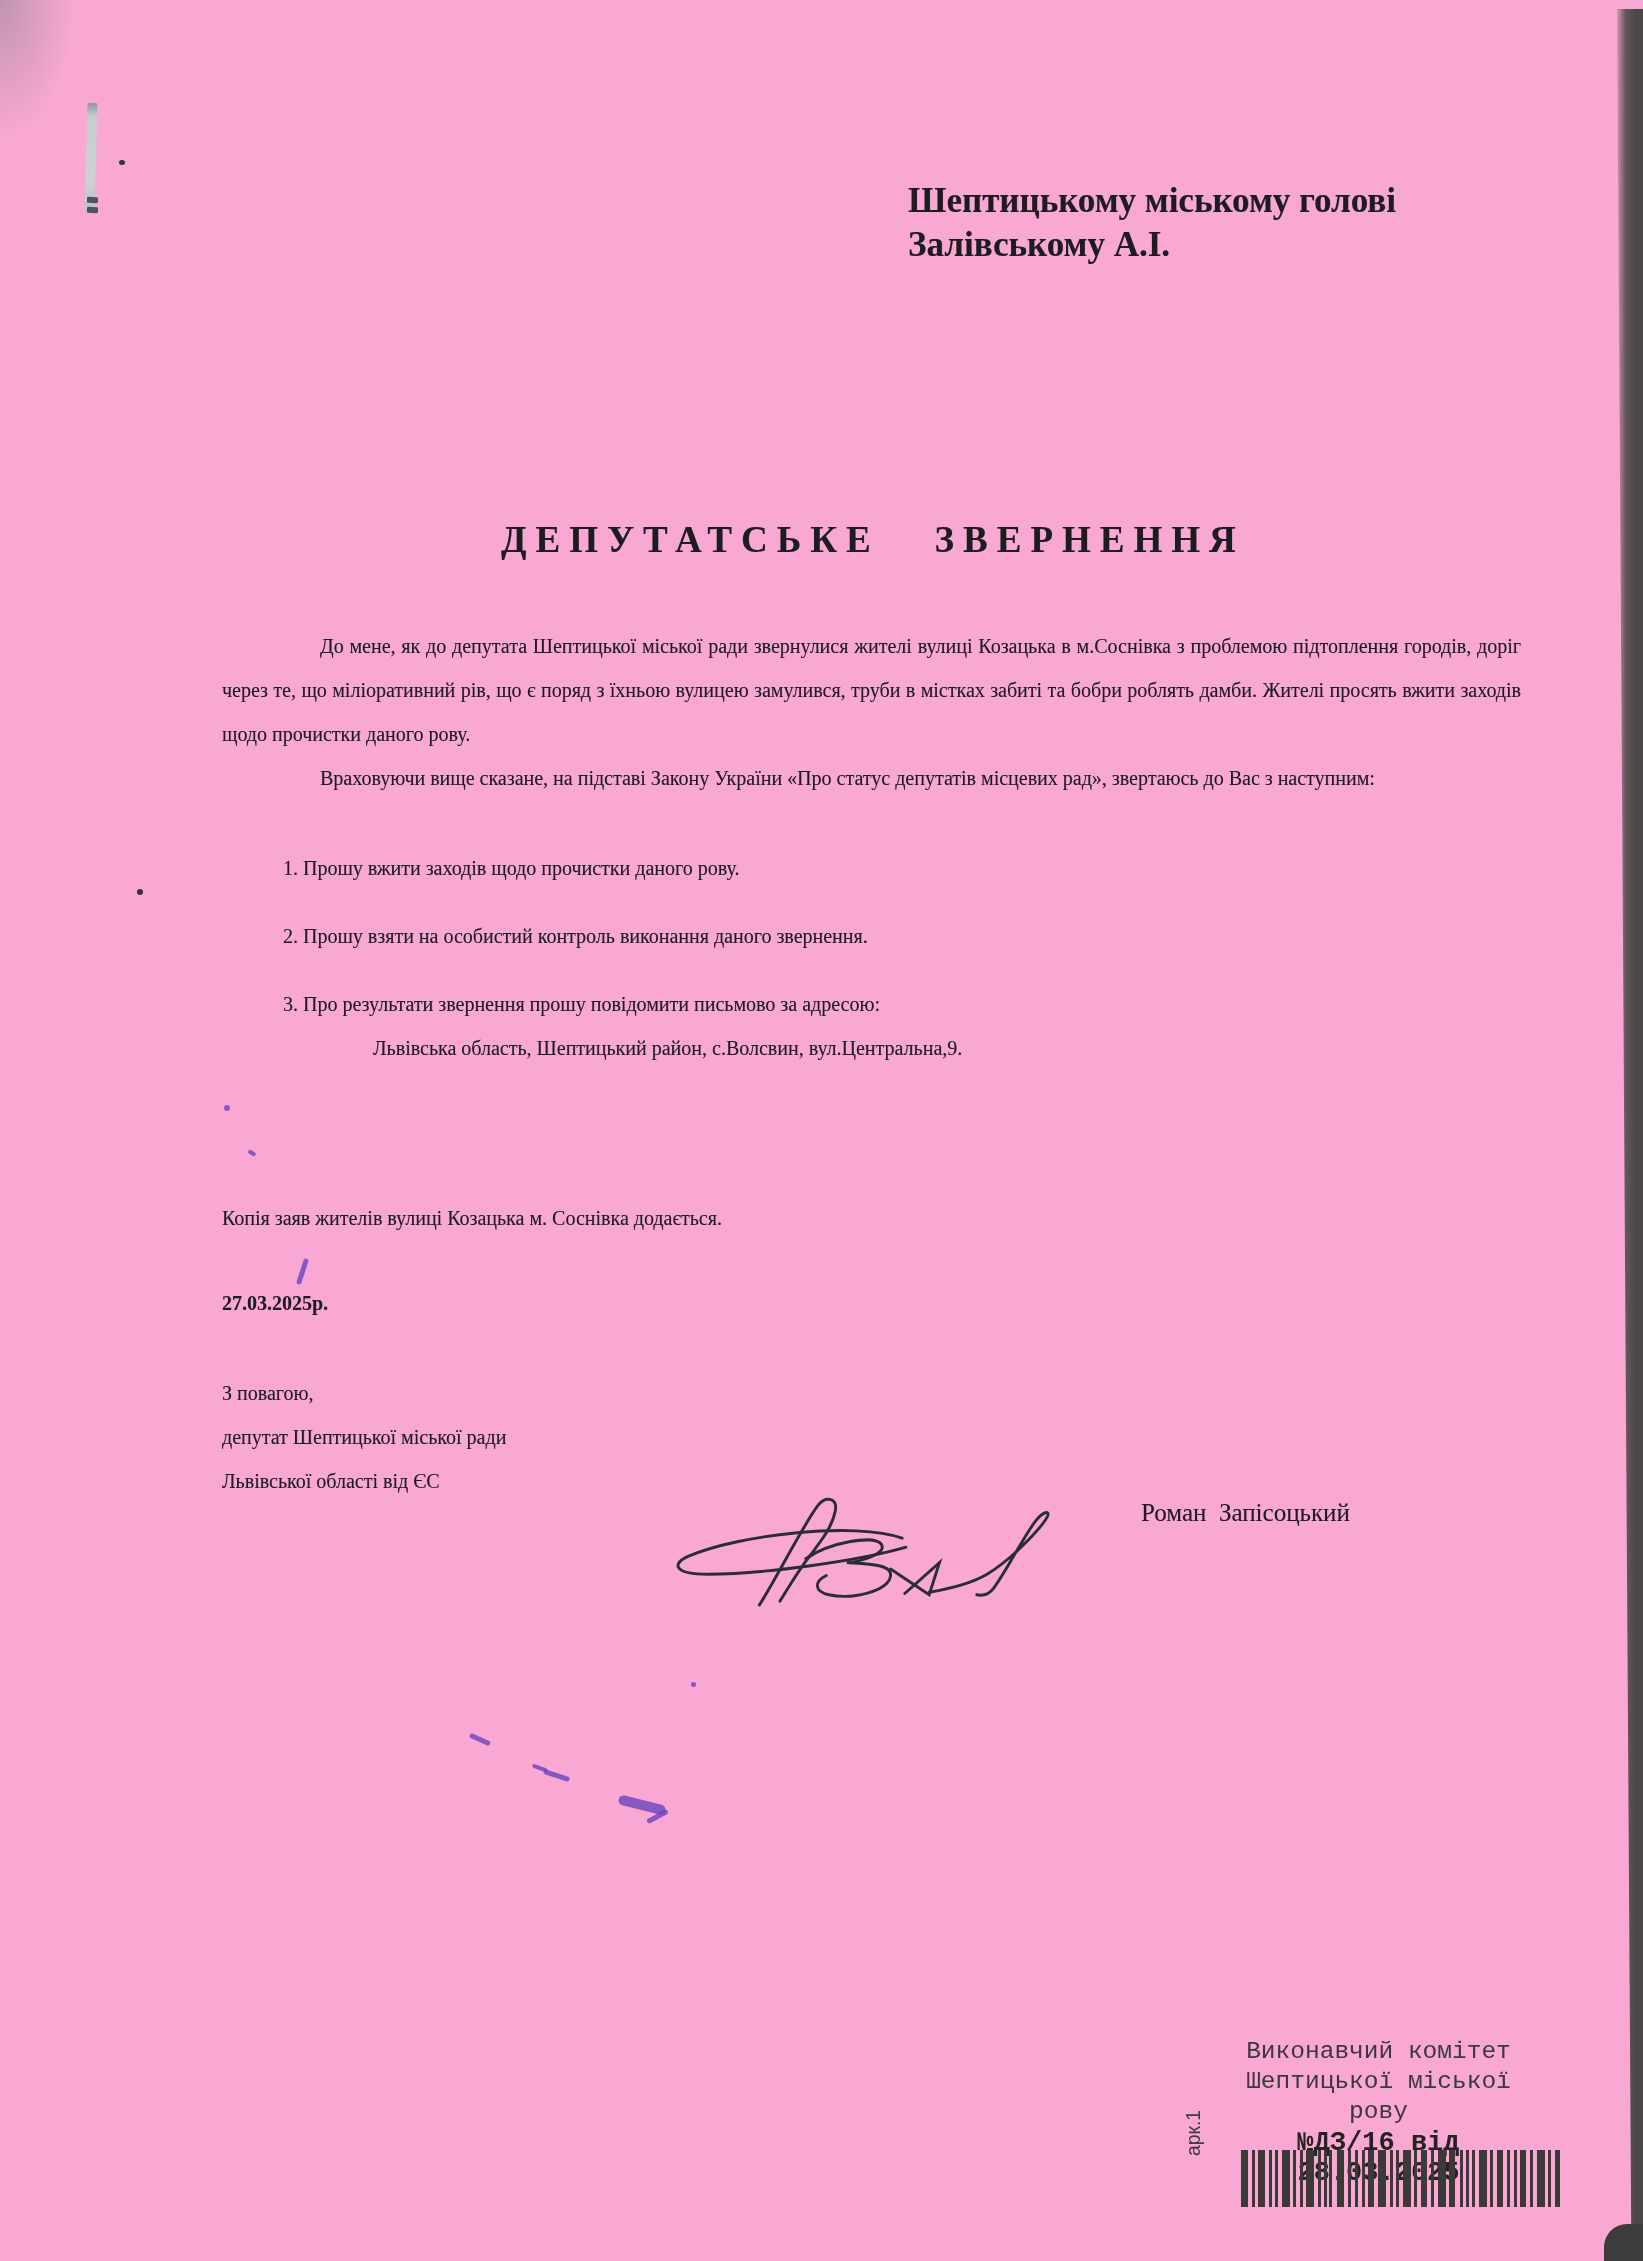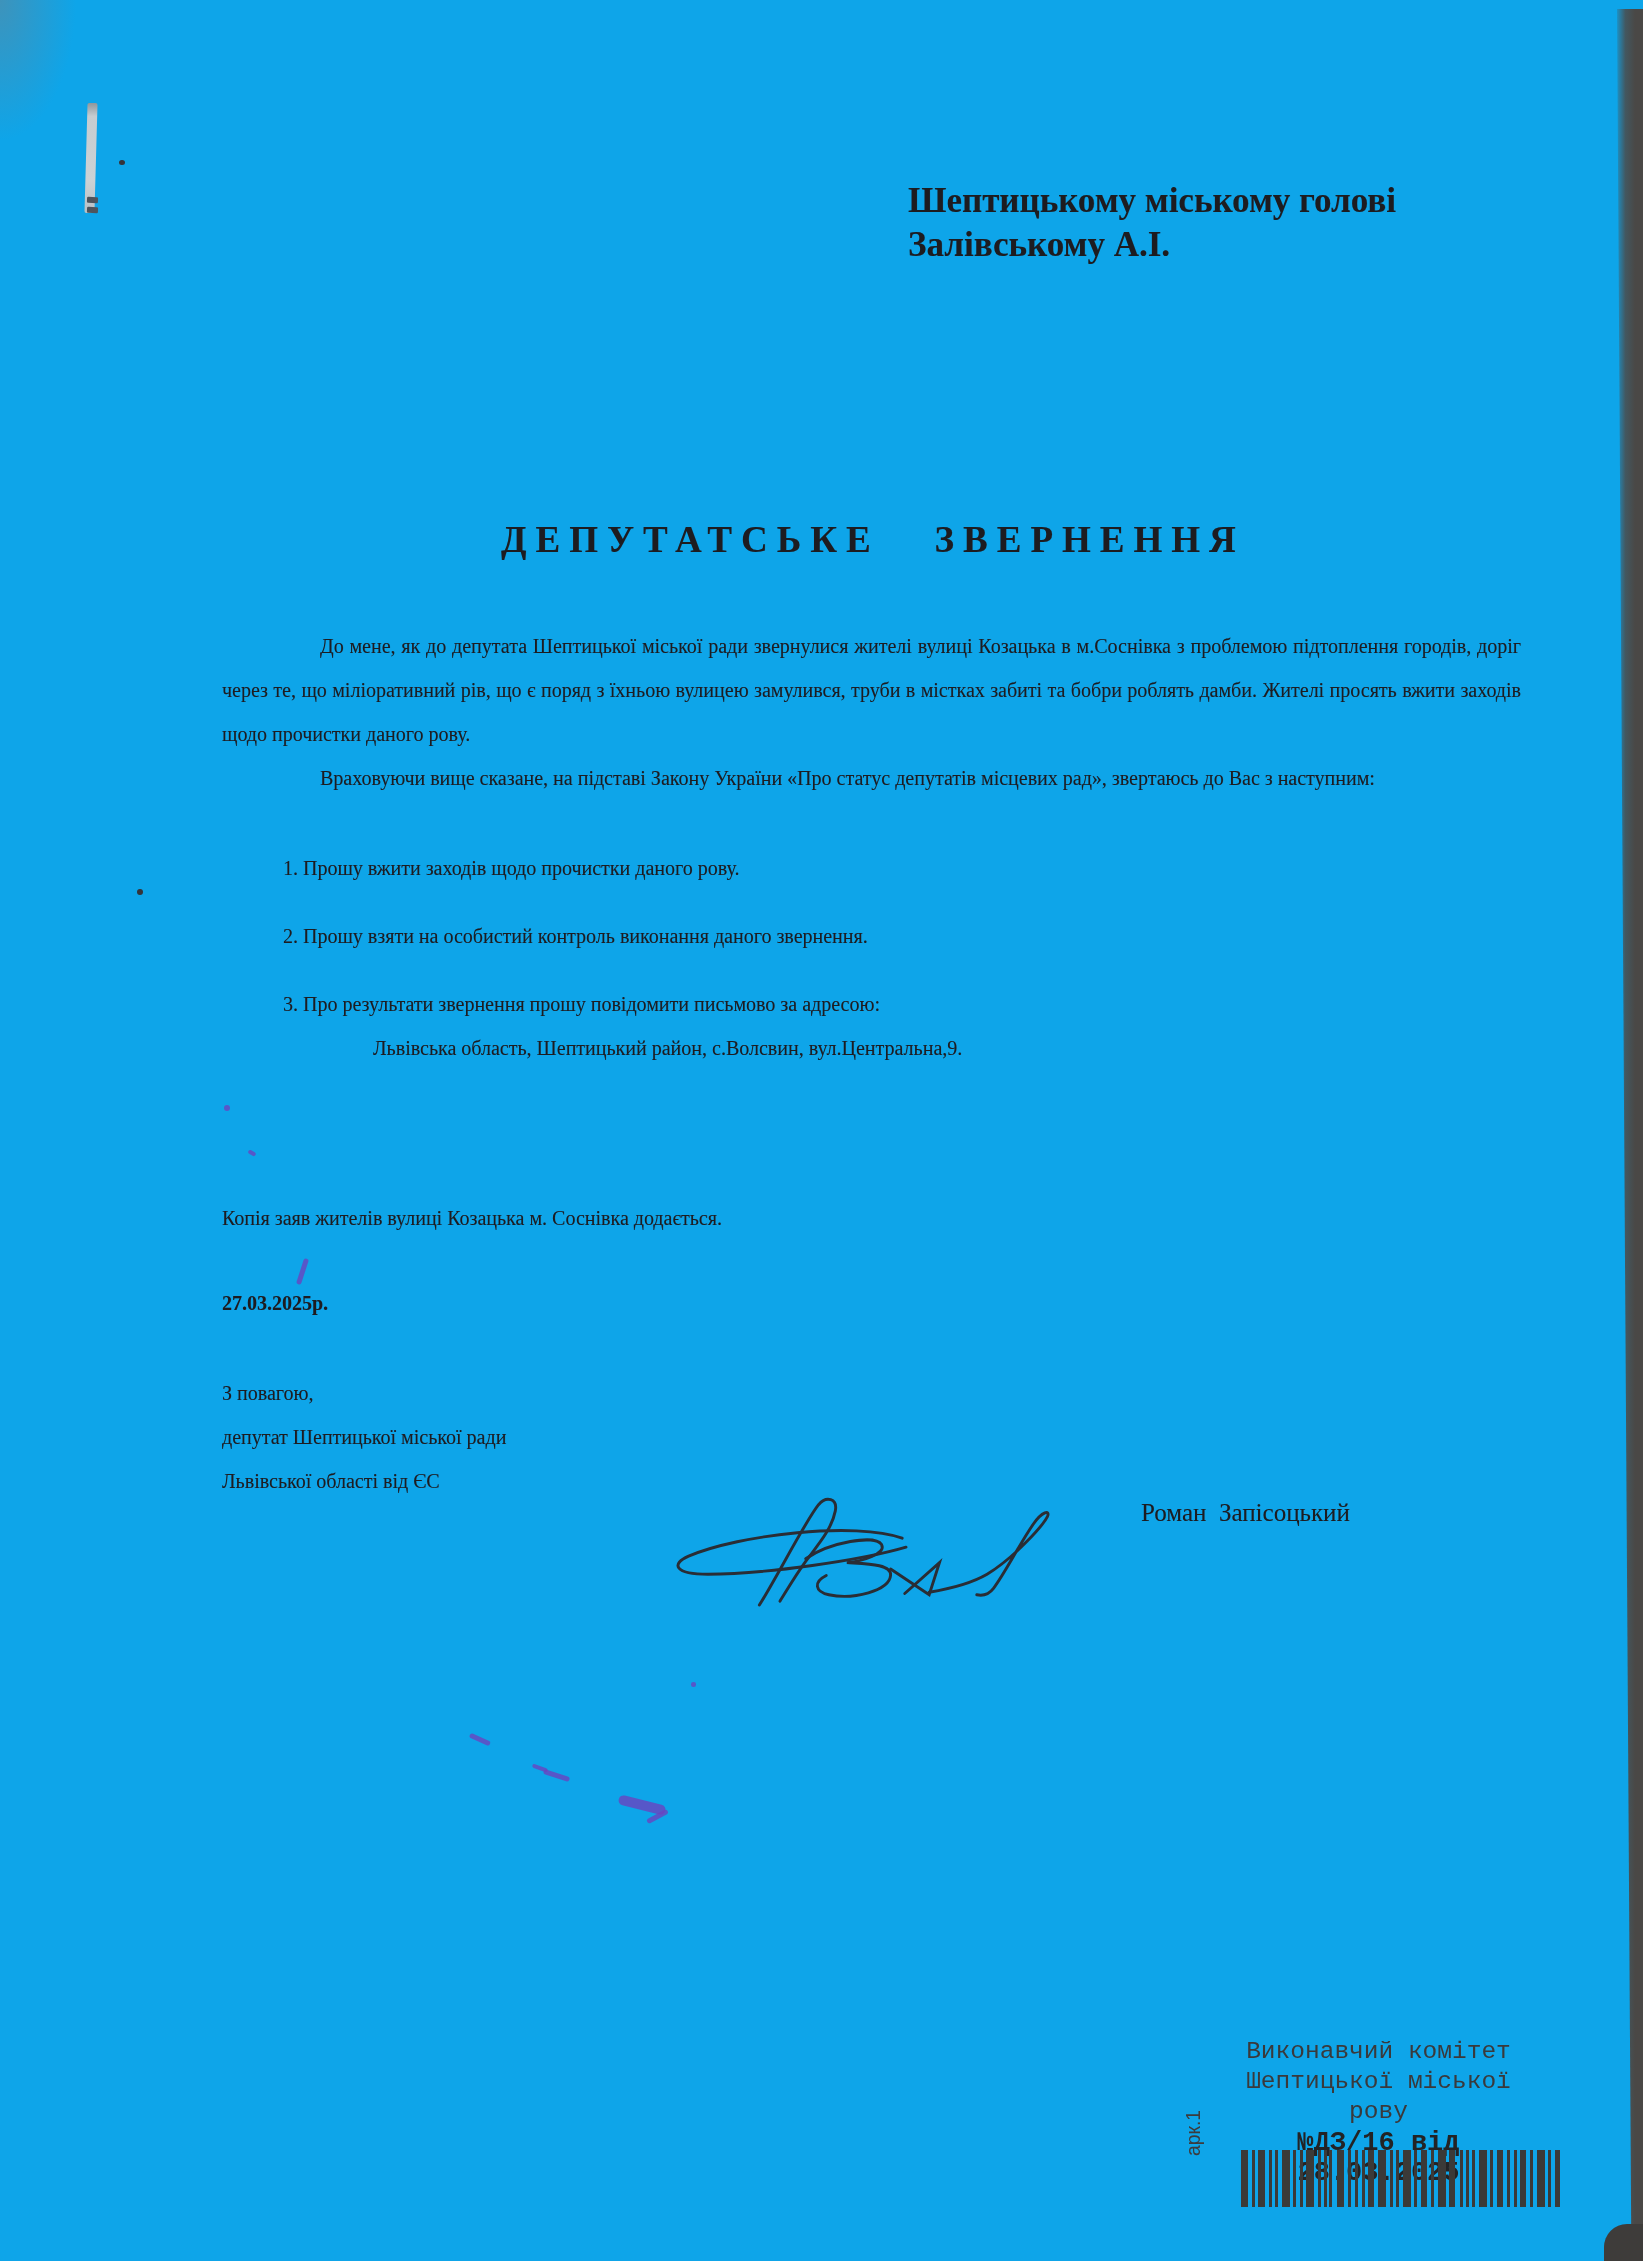--- a/index.html
+++ b/index.html
@@ -1,19 +1,19 @@
 <!DOCTYPE html>
 <html lang="uk" style="font-size:10.3px"><head>
 <meta charset="utf-8">
 <style>
   html,body{margin:0;padding:0;background:#e8e8e8;}
   .page{
     position:relative;
     width:1644px;height:2261px;
-    background:#0ea5e9;
+    background:#f9a8d4;
     overflow:hidden;
     font-family:"Liberation Serif","DejaVu Serif",serif;
     color:#1d1c20;
   }
   .doc{ text-shadow:0.3px 0.3px 0.5px rgba(40,40,65,0.35); }
 
   
   .edge-band{
     position:absolute; top:9px; right:0; width:30px; height:2252px;
     background:linear-gradient(to right, rgba(76,74,72,0) 0%, rgba(76,74,72,.85) 38%, #4a4846 70%);

